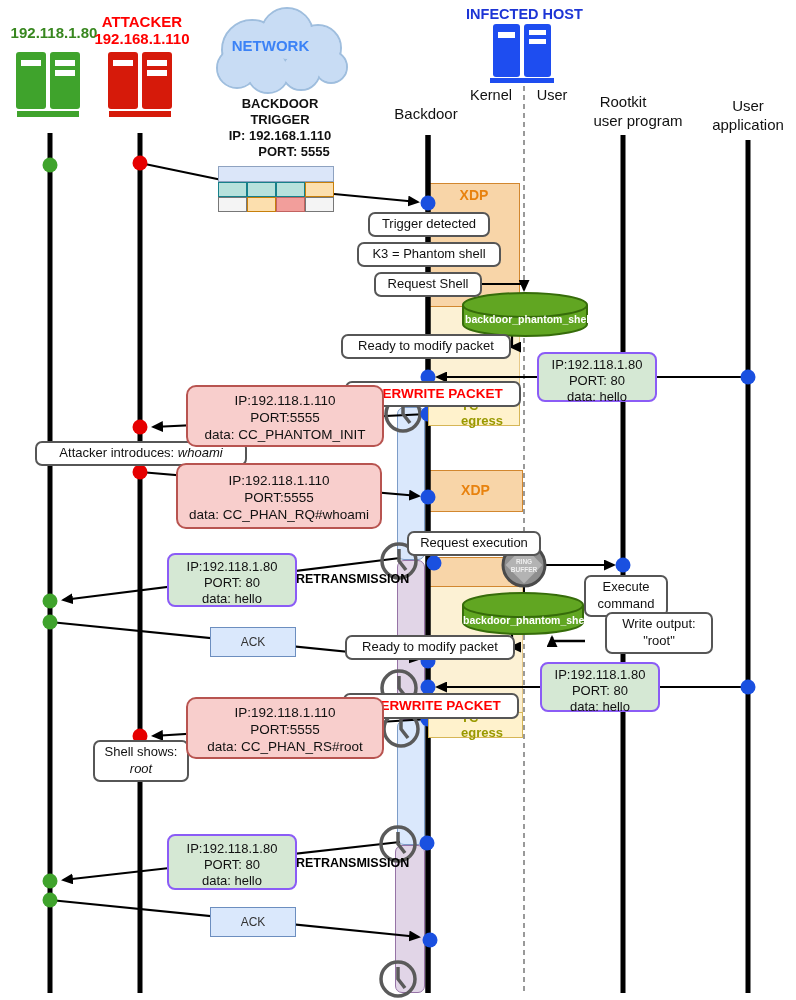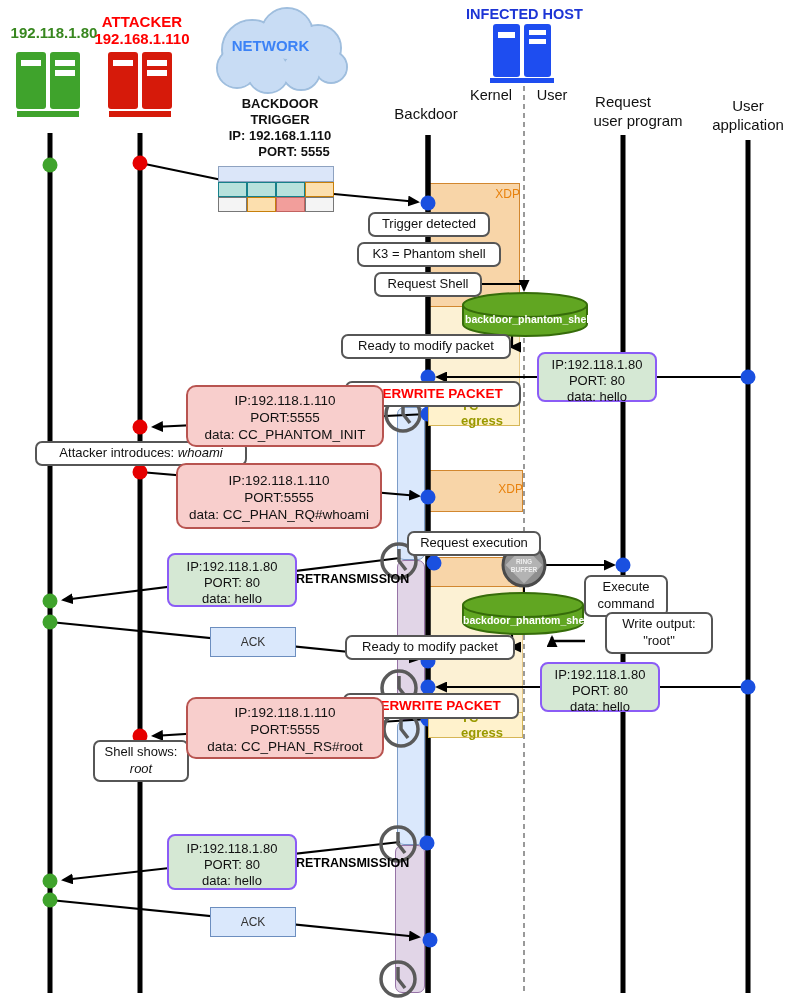--- a/index.html
+++ b/index.html
@@ -4,21 +4,21 @@
 <style>
   html,body{margin:0;padding:0;background:#fff;}
   #stage{position:relative;width:796px;height:1000px;background:#fff;overflow:hidden;
          font-family:"Liberation Sans",sans-serif;color:#111;}
   .abs{position:absolute;box-sizing:border-box;}
   
   .hookbox{background:#f8d5a8;border:1.5px solid #d2872f;}
   .creamstrip{background:#fcf1d4;border-left:1px solid #e7c988;border-right:1px solid #e7c988;}
   .tcbox{background:#fff2cc;border:1.5px solid #d6b656;display:flex;align-items:center;justify-content:center;}
   .tclabel{font-weight:bold;font-size:13px;color:#999900;margin-left:32px;}
-  .xdplabel{font-weight:normal;font-size:12px;color:#e8820e;text-align:right;}
+  .xdplabel{font-weight:bold;font-size:14px;color:#e8820e;text-align:center;}
   
   .actblue{background:#dae8fc;border:1px solid #7d9cc8;border-radius:7px;}
   .actpurple{background:#e1d5e7;border:1px solid #9673a6;border-radius:7px;}
   
   .callout{background:#fff;border:2px solid #565656;border-radius:7px;font-size:13px;
            color:#111;text-align:center;padding:2px 5px;line-height:1.3;white-space:nowrap;z-index:5;}
   .callout.red{color:#ff0000;font-weight:bold;font-size:13.5px;}
   .redbox{background:#f8cecc;border:2px solid #b85450;border-radius:10px;text-align:center;
           font-size:13.5px;line-height:17px;padding-top:5px;z-index:5;}
   .greenbox{background:#d5e8d4;border:2px solid #8b5cf6;border-radius:8px;text-align:center;
@@ -222,21 +222,21 @@
   </div>
 
   <div class="abs toplabel boldlabel" style="left:2px;top:24px;width:104px;color:#38871f;">192.118.1.80</div>
   <div class="abs toplabel boldlabel" style="left:92px;top:13px;width:100px;color:#ff0000;">ATTACKER</div>
   <div class="abs toplabel boldlabel" style="left:92px;top:30px;width:100px;color:#ff0000;">192.168.1.110</div>
   <div class="abs toplabel boldlabel" style="left:223px;top:37px;width:95px;color:#3b82f6;z-index:3;">NETWORK</div>
   <div class="abs toplabel boldlabel" style="left:462px;top:6px;width:125px;color:#1d35d5;font-size:14.5px;">INFECTED HOST</div>
   <div class="abs toplabel" style="left:466px;top:87px;width:50px;font-size:14.5px;">Kernel</div>
   <div class="abs toplabel" style="left:530px;top:87px;width:44px;font-size:14.5px;">User</div>
   <div class="abs toplabel" style="left:388px;top:105px;width:76px;">Backdoor</div>
-  <div class="abs toplabel" style="left:573px;top:93px;width:100px;">Request</div>
+  <div class="abs toplabel" style="left:573px;top:93px;width:100px;">Rootkit</div>
   <div class="abs toplabel" style="left:588px;top:112px;width:100px;">user program</div>
   <div class="abs toplabel" style="left:698px;top:97px;width:100px;">User</div>
   <div class="abs toplabel" style="left:698px;top:116px;width:100px;">application</div>
 
   <div class="abs toplabel boldlabel" style="left:230px;top:96px;width:100px;font-size:13px;">BACKDOOR</div>
   <div class="abs toplabel boldlabel" style="left:230px;top:112px;width:100px;font-size:13px;">TRIGGER</div>
   <div class="abs toplabel boldlabel" style="left:218px;top:128px;width:124px;font-size:13px;">IP: 192.168.1.110</div>
   <div class="abs toplabel boldlabel" style="left:232px;top:144px;width:124px;font-size:13px;">PORT: 5555</div>
 
   <div class="abs cyl-label" style="left:465px;top:313px;width:120px;">backdoor_phantom_shell</div>

